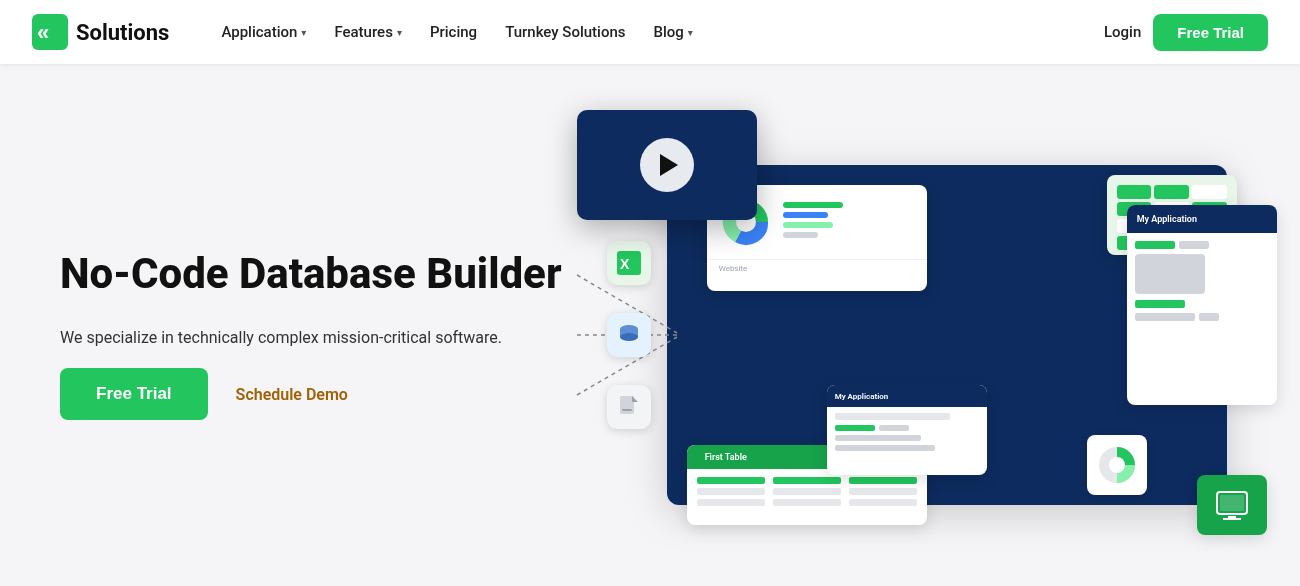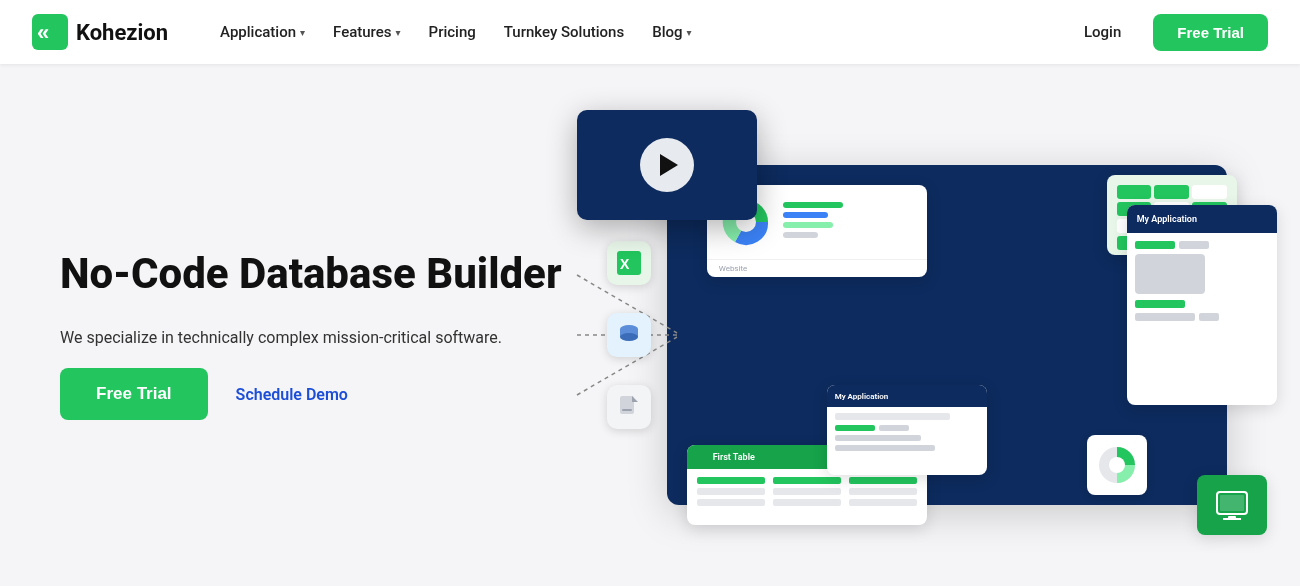--- a/index.html
+++ b/index.html
@@ -56,21 +56,20 @@
       border-radius: 6px;
       text-decoration: none;
     }
     .chevron {
       font-size: 10px;
       color: #555;
     }
     .nav-right {
       display: flex;
       align-items: center;
-      gap: 20px;
     }
     .login-btn {
       font-size: 15px;
       font-weight: 500;
       color: #222;
       cursor: pointer;
       padding: 8px 12px;
       border-radius: 6px;
     }
     .free-trial-btn {
@@ -127,21 +126,21 @@
       font-size: 17px;
       font-weight: 700;
       padding: 16px 36px;
       border-radius: 8px;
       border: none;
       cursor: pointer;
     }
     .cta-secondary {
       font-size: 16px;
       font-weight: 600;
-      color: #1d4ed8;
+      color: #a16207;
       cursor: pointer;
       text-decoration: none;
     }
 
     
     .hero-right {
       flex: 1.1;
       display: flex;
       justify-content: center;
       align-items: center;
@@ -163,21 +162,21 @@
       border-radius: 8px;
       box-shadow: 0 4px 16px rgba(0,0,0,0.13);
       overflow: hidden;
     }
 
     
     .card-tl {
       top: 20px;
       left: 40px;
       width: 220px;
-      height: 92px;
+      height: 106px;
     }
     .card-tl-inner {
       display: flex;
       align-items: center;
       gap: 10px;
       padding: 10px 12px;
     }
     .pie-chart {
       width: 54px;
       height: 54px;
@@ -296,21 +295,21 @@
       left: 20px;
       width: 240px;
       height: 80px;
       background: #fff;
     }
     .card-bl-header {
       background: #16a34a;
       height: 24px;
       display: flex;
       align-items: center;
-      padding: 0 26px;
+      padding: 0 18px;
     }
     .card-bl-header span {
       color: #fff;
       font-size: 9px;
       font-weight: 600;
     }
     .card-bl-body {
       padding: 8px 10px;
       display: flex;
       gap: 8px;
@@ -378,21 +377,21 @@
   </style>
 </head>
 <body>
 
 <nav>
   <a class="logo-wrap" href="#">
     <svg class="logo-icon" viewBox="0 0 36 36">
       <rect width="36" height="36" rx="6" fill="#22c55e"></rect>
       <text x="5" y="26" font-size="22" font-weight="900" fill="#fff" font-family="Arial">«</text>
     </svg>
-    <span class="logo-text">Kohezion</span>
+    <span class="logo-text">Solutions</span>
   </a>
 
   <div class="nav-links">
     <a class="nav-item" href="#">
       <span>Application</span>
       <span class="chevron">▾</span>
     </a>
     <a class="nav-item" href="#">
       <span>Features</span>
       <span class="chevron">▾</span>

